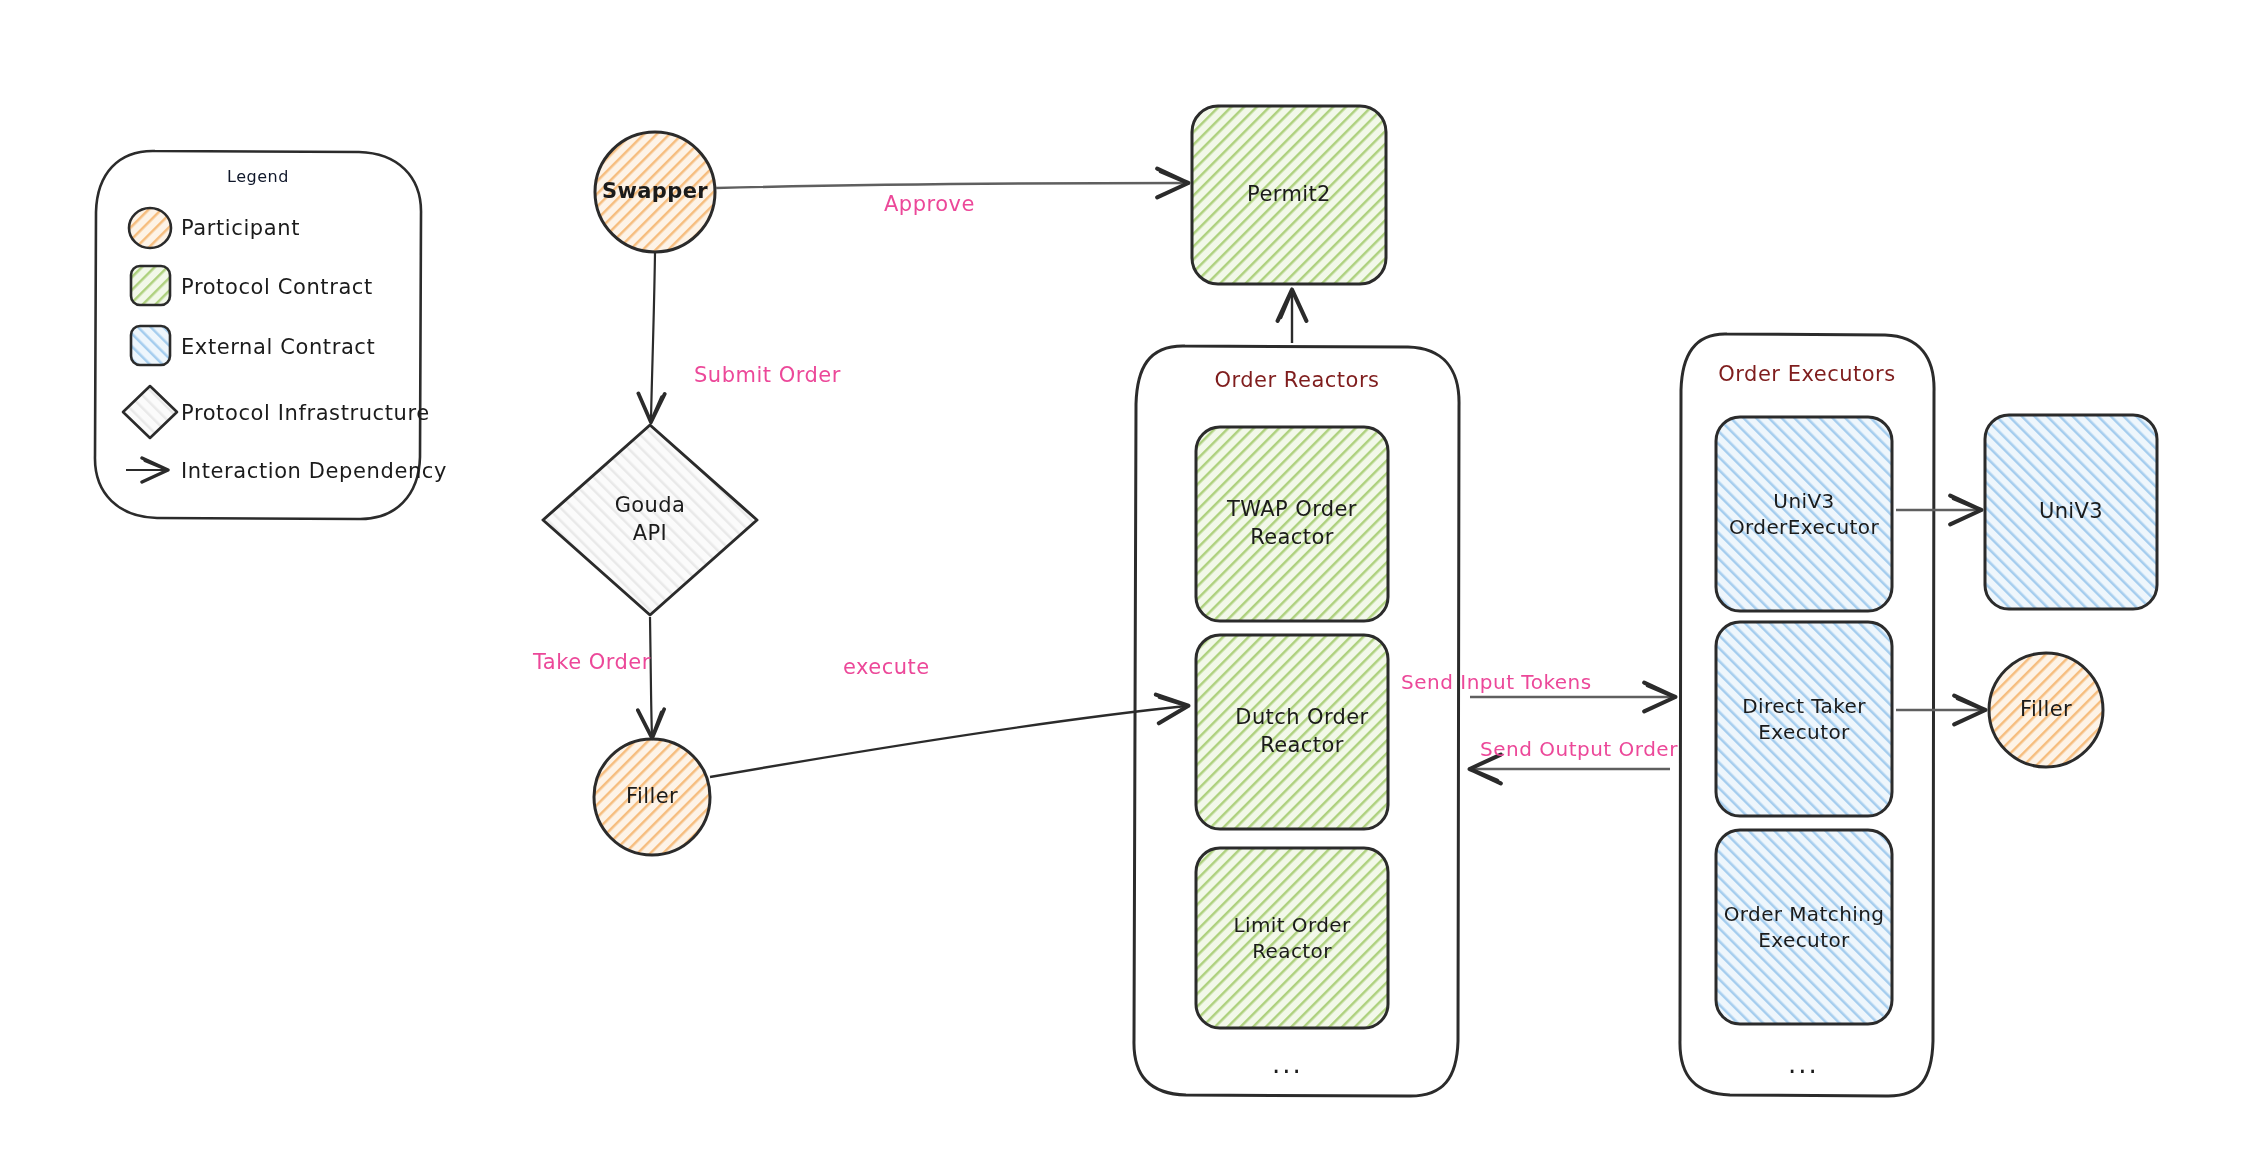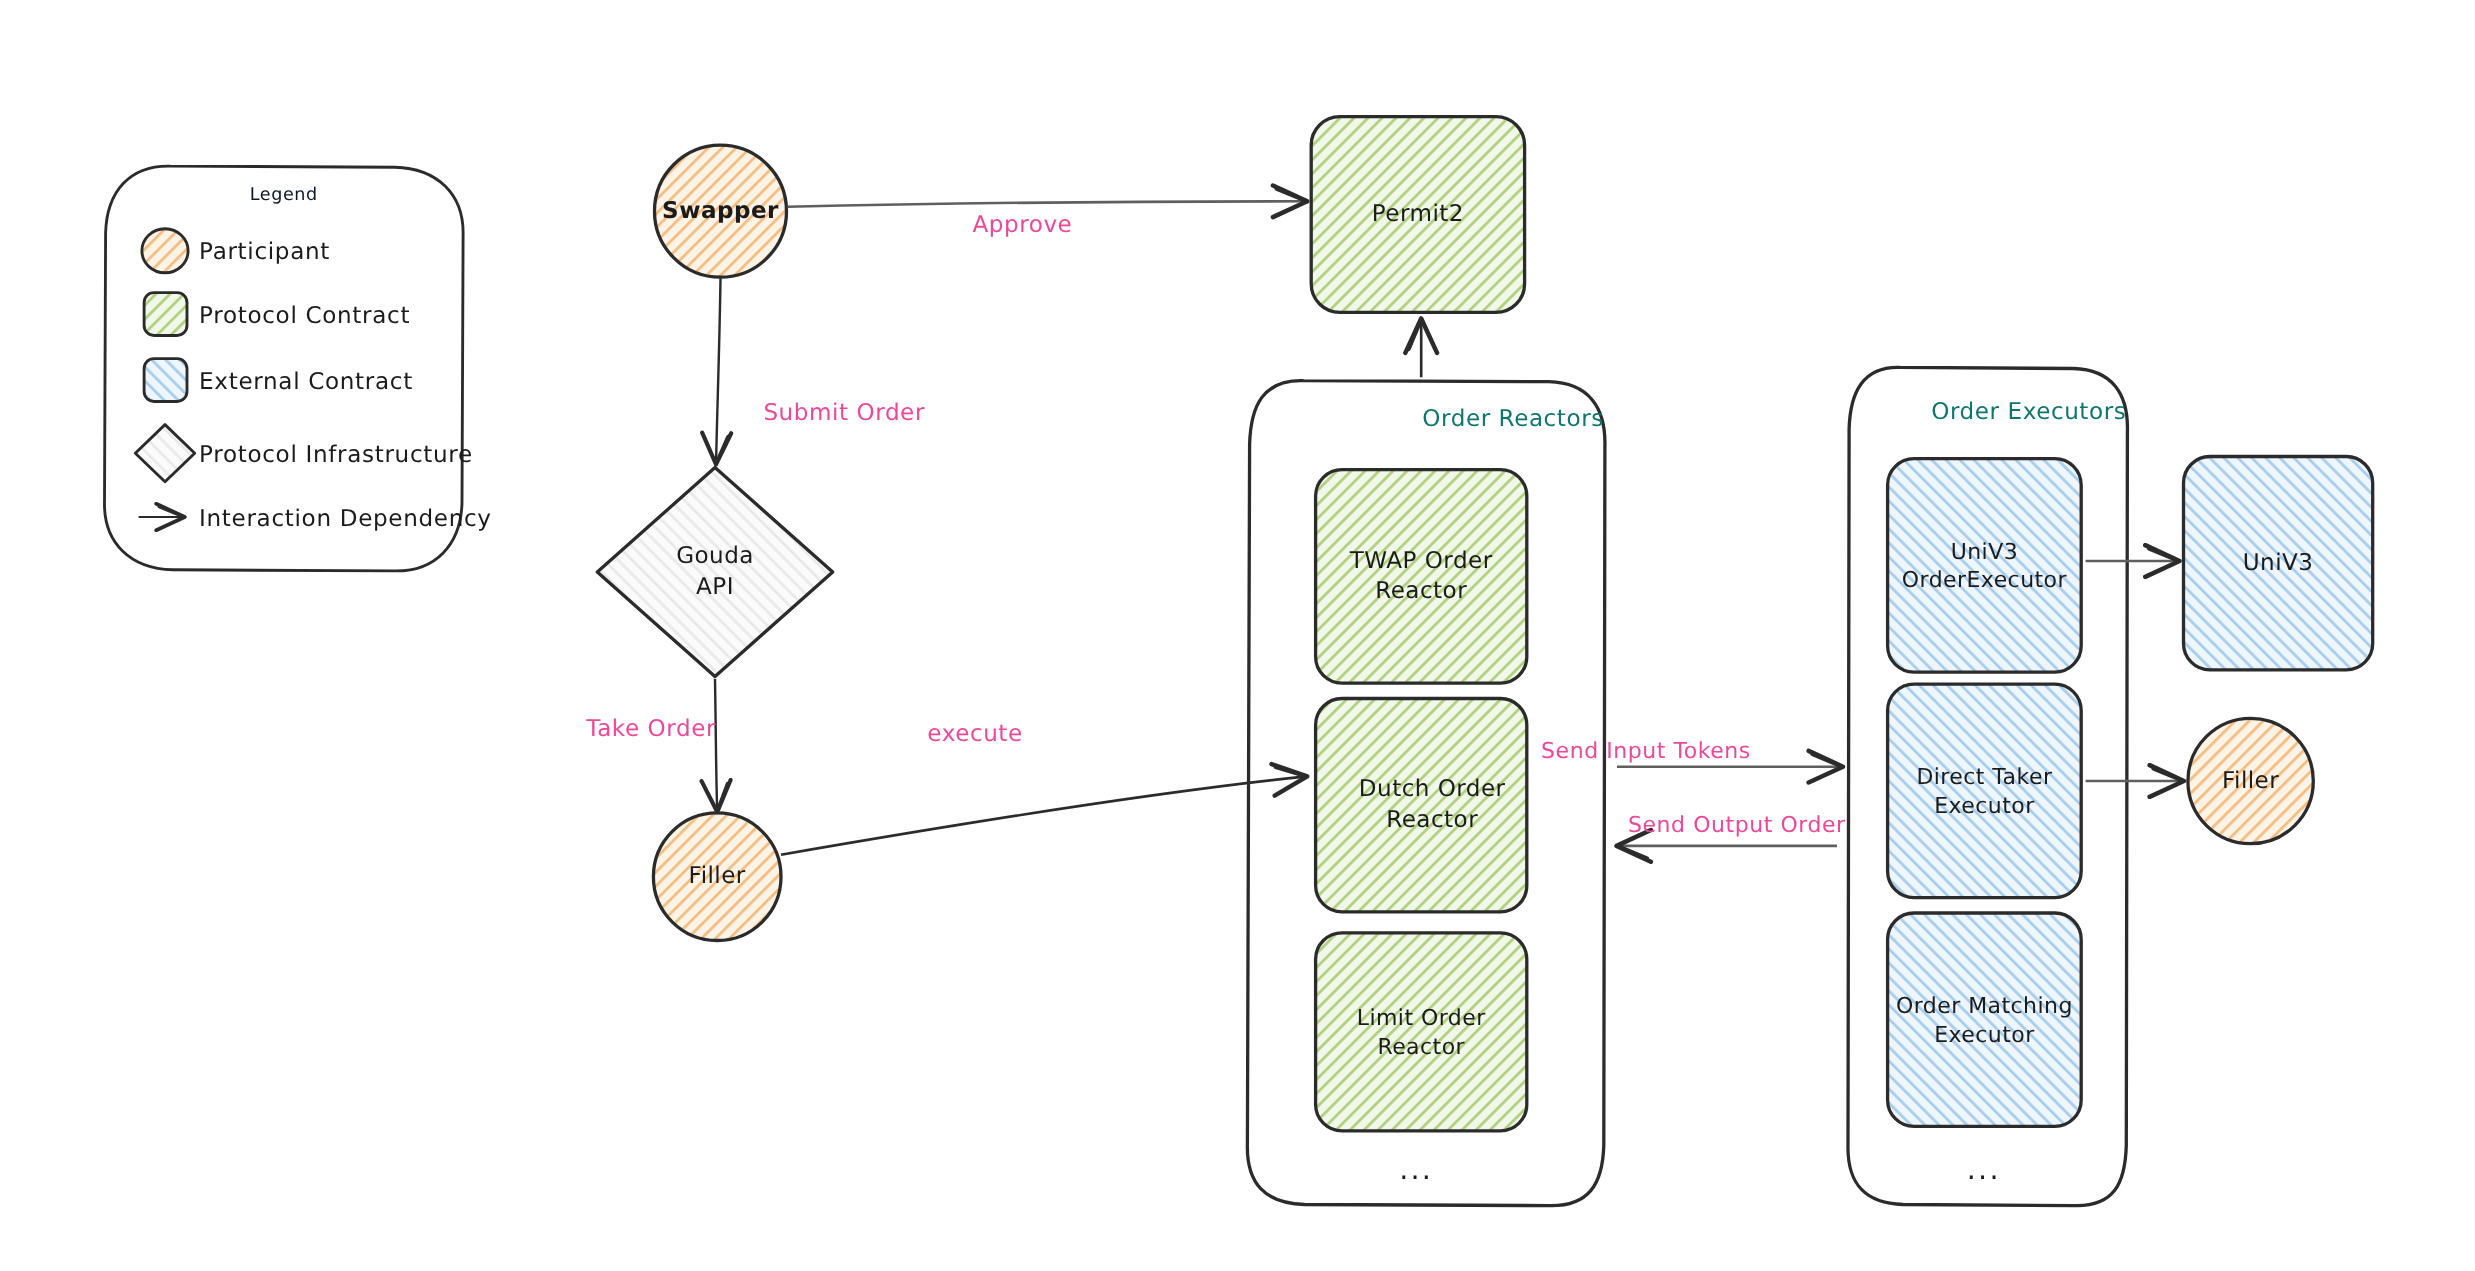--- a/index.html
+++ b/index.html
@@ -41,26 +41,26 @@
   .edge-label {
     position: absolute;
     color: #ec4899;
     font-family: "DejaVu Sans", sans-serif;
     font-size: 21px;
     letter-spacing: 0.5px;
     white-space: nowrap;
   }
   .group-title {
     position: absolute;
-    color: #0f766e;
+    color: #7f1d1d;
     font-family: "DejaVu Sans", sans-serif;
     font-size: 21px;
     letter-spacing: 0.5px;
     white-space: nowrap;
-    text-align: right;
+    text-align: center;
   }
   .ellipsis-mark {
     position: absolute;
     color: #1b1b1b;
     font-size: 26px;
     letter-spacing: 2px;
     font-family: "DejaVu Sans", sans-serif;
   }
   .legend-title {
     position: absolute;

